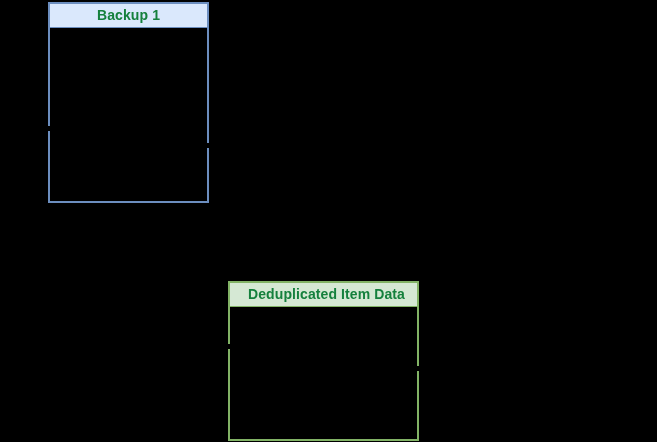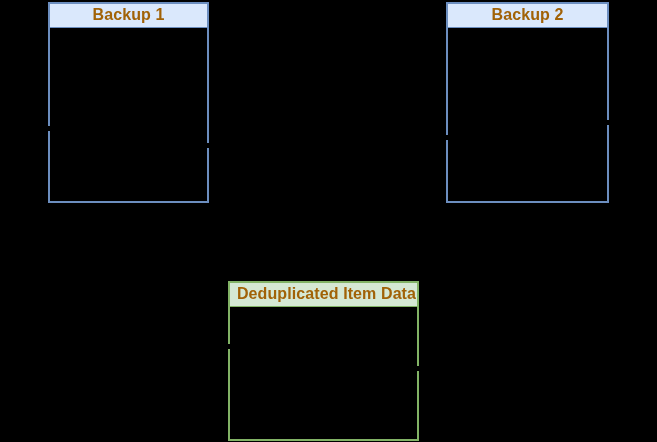--- a/index.html
+++ b/index.html
@@ -28,23 +28,23 @@
     border-width: 2px;
     background: #000000;
   }
 
   .node-title {
     box-sizing: border-box;
     width: 100%;
     height: 24px;
     line-height: 22px;
     text-align: center;
-    font-size: 16px;
+    font-size: 14px;
     font-weight: bold;
-    color: #a16207;
+    color: #15803d;
     border-bottom-style: solid;
     border-bottom-width: 1px;
     letter-spacing: 0.1px;
     white-space: nowrap;
     overflow: hidden;
   }
 
   .node-body {
     width: 100%;
     height: calc(100% - 24px);
@@ -84,24 +84,20 @@
 
 <div id="canvas" style="width: 657px; height: 442px; background: rgb(0, 0, 0);">
 
   <div class="node blue" id="node-backup-1" style="left: 48px; top: 2px; width: 161px; height: 201px;">
     <div class="node-title">Backup 1</div>
     <div class="node-body"></div>
   </div>
   <div class="notch" style="left:48px; top:126px;"></div>
   <div class="notch" style="left:207px; top:143px;"></div>
 
-  <div class="node blue" id="node-backup-2" style="left: 446px; top: 2px; width: 163px; height: 201px;">
-    <div class="node-title">Backup 2</div>
-    <div class="node-body"></div>
-  </div>
   <div class="notch" style="left:446px; top:135px;"></div>
   <div class="notch" style="left:607px; top:120px;"></div>
 
   <div class="node green" id="node-deduplicated-item-data" style="left: 228px; top: 281px; width: 191px; height: 160px;">
     <div class="node-title">Deduplicated Item Data</div>
     <div class="node-body"></div>
   </div>
   <div class="notch" style="left:228px; top:344px;"></div>
   <div class="notch" style="left:417px; top:366px;"></div>
 

